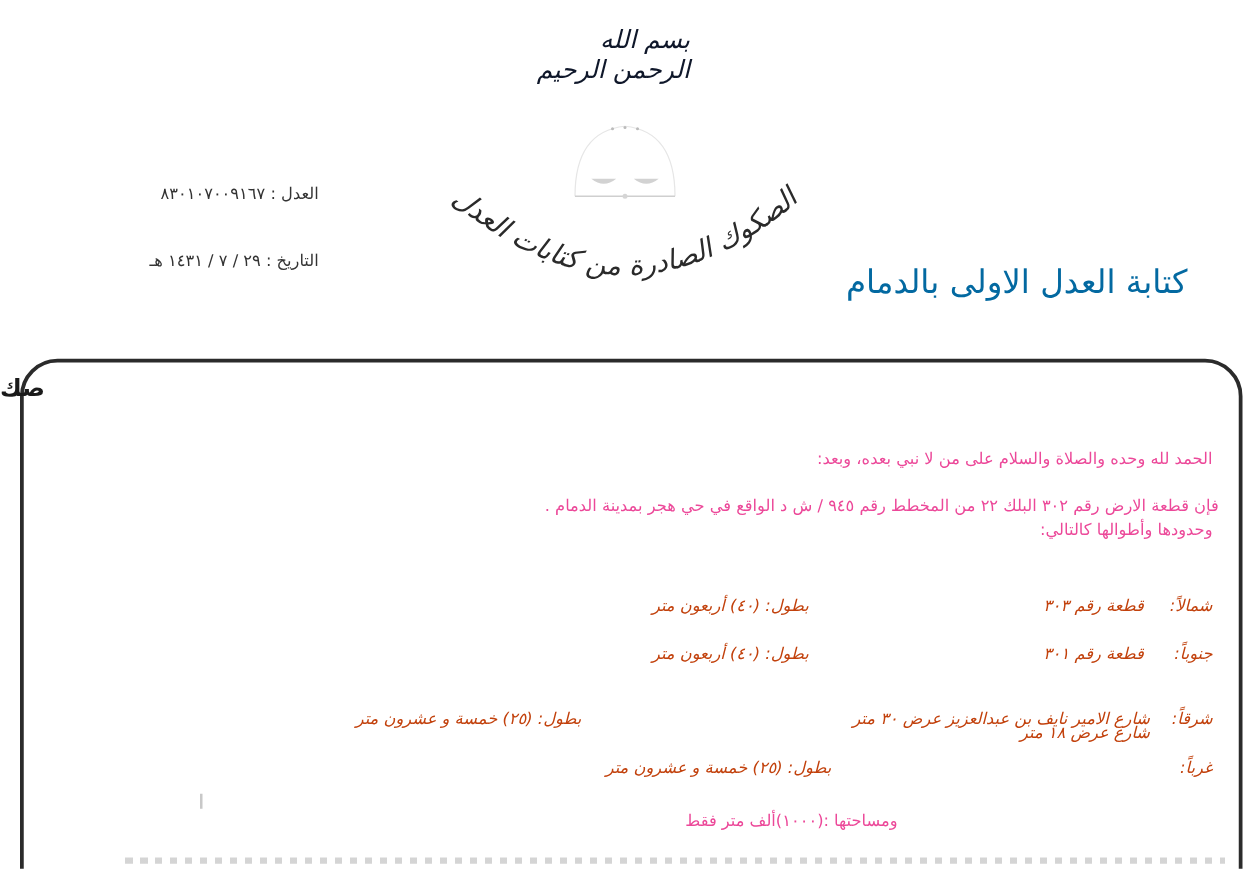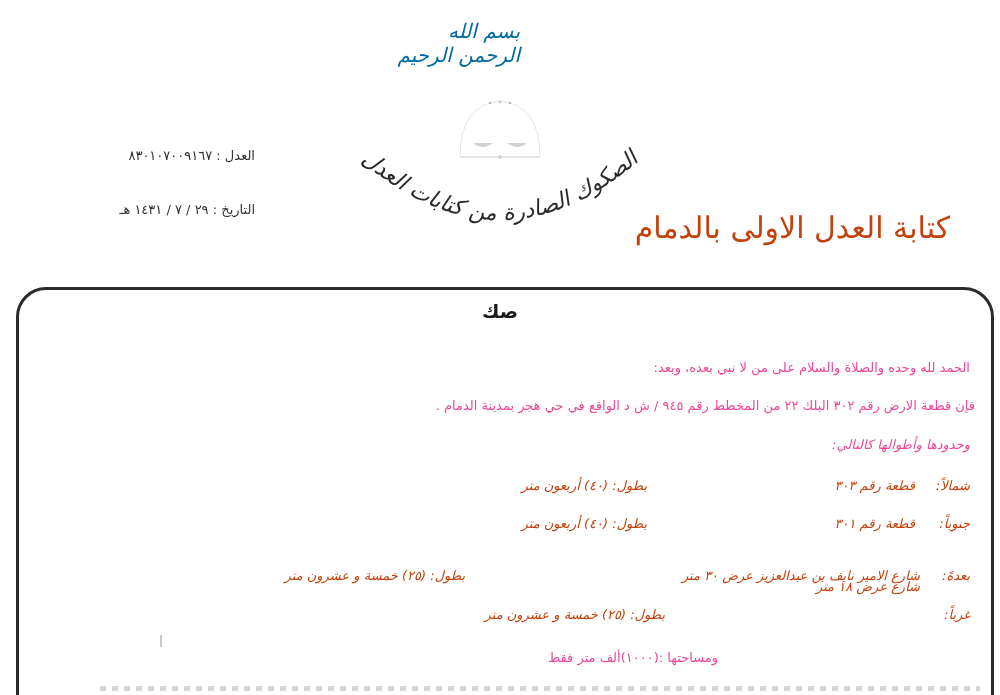--- a/index.html
+++ b/index.html
@@ -3,49 +3,49 @@
   <meta charset="utf-8">
   <style>
     html, body { margin: 0; padding: 0; background: #ffffff; }
     body {
       width: 1000px; height: 695px; position: relative; overflow: hidden;
       font-family: "DejaVu Sans", sans-serif; color: #1e1e1e;
     }
     .abs { position: absolute; }
     
     .basmala {
-      left: 380px; top: 20px; width: 140px; height: 45px;
+      left: 412px; top: 20px; width: 140px; height: 45px;
       display: flex; align-items: center; justify-content: center;
       font-family: "DejaVu Serif", serif; font-size: 20px; font-style: italic;
-      color: #0369a1; direction: rtl; letter-spacing: -1px;
+      color: #0f172a; direction: rtl; letter-spacing: -1px;
     }
     .emblem { left: 445px; top: 95px; width: 110px; height: 70px; }
     .arc-title {
       left: 340px; top: 140px; width: 320px; height: 110px;
     }
     .arc-title svg { width: 100%; height: 100%; }
     .office-name {
       right: 50px; top: 210px; direction: rtl;
-      font-family: "DejaVu Serif", serif; font-size: 30px; color: #c2410c;
+      font-family: "DejaVu Serif", serif; font-size: 26px; color: #0369a1;
       letter-spacing: -1px;
     }
     .meta {
       left: 60px; direction: rtl; text-align: right; width: 195px;
       font-family: "DejaVu Sans", sans-serif; font-size: 13px; color: #333;
     }
     .meta.num { top: 148px; }
     .meta.date { top: 202px; }
     
     .frame {
       left: 16px; top: 287px; width: 978px; height: 460px;
       border: 3px solid #2b2b2b; border-radius: 30px;
       box-sizing: border-box;
     }
     .deed-title {
-      left: 0; width: 1000px; top: 300px; text-align: center;
+      left: 0; width: 1000px; top: 300px; 
       font-family: "DejaVu Sans", sans-serif; font-weight: bold; font-size: 19px; color: #1a1a1a;
     }
     .line {
       right: 30px; direction: rtl; text-align: left;
       font-family: "DejaVu Sans", sans-serif; font-size: 13px; color: #ec4899;
       white-space: nowrap;
     }
     .seg { position: absolute; direction: rtl; white-space: nowrap;
       font-family: "DejaVu Sans", sans-serif; font-size: 13px; color: #c2410c; font-style: italic; }
     .faint-mark { left: 160px; top: 635px; width: 2px; height: 12px; background: #c8c8c8; }
@@ -88,34 +88,34 @@
 <div class="abs meta date">
   <span>التاريخ :</span>
   <span>٢٩ / ٧ / ١٤٣١ هـ</span>
 </div>
 
 <div class="abs frame"></div>
 <div class="abs deed-title">صك</div>
 
 <div class="abs line" style="top:360px;">الحمد لله وحده والصلاة والسلام على من لا نبي بعده، وبعد:</div>
 <div class="abs line" style="top:398px; right:25px;">فإن قطعة الارض رقم ٣٠٢ البلك ٢٢ من المخطط رقم ٩٤٥ / ش د الواقع في حي هجر بمدينة الدمام .</div>
-<div class="abs line" style="top:437px;font-style:italic;">وحدودها وأطوالها كالتالي:</div>
+<div class="abs line" style="top:417px;">وحدودها وأطوالها كالتالي:</div>
 
 <div>
   <span class="seg" style="top:478px; right:30px;">شمالاً:</span>
   <span class="seg" style="top:478px; right:85px;">قطعة رقم ٣٠٣</span>
   <span class="seg" style="top:478px; right:353px;">بطول: (٤٠) أربعون متر</span>
 </div>
 <div>
   <span class="seg" style="top:516px; right:30px;">جنوباً:</span>
   <span class="seg" style="top:516px; right:85px;">قطعة رقم ٣٠١</span>
   <span class="seg" style="top:516px; right:353px;">بطول: (٤٠) أربعون متر</span>
 </div>
 <div>
-  <span class="seg" style="top:568px; right:30px;">بعدهً:</span>
+  <span class="seg" style="top:568px; right:30px;">شرقاً:</span>
   <span class="seg" style="top:568px; right:80px;">شارع الامير نايف بن عبدالعزيز عرض ٣٠ متر</span>
   <span class="seg" style="top:568px; right:535px;">بطول: (٢٥) خمسة و عشرون متر</span>
 </div>
 <div>
   <span class="seg" style="top:607px; right:30px;">غرباً:</span>
   <span class="seg" style="top:579px; right:80px;">شارع عرض ١٨ متر</span>
   <span class="seg" style="top:607px; right:335px;">بطول: (٢٥) خمسة و عشرون متر</span>
 </div>
 
 <div class="abs line" style="top:650px; right:282px;margin-left:32px;">ومساحتها :(١٠٠٠)ألف متر فقط</div>

